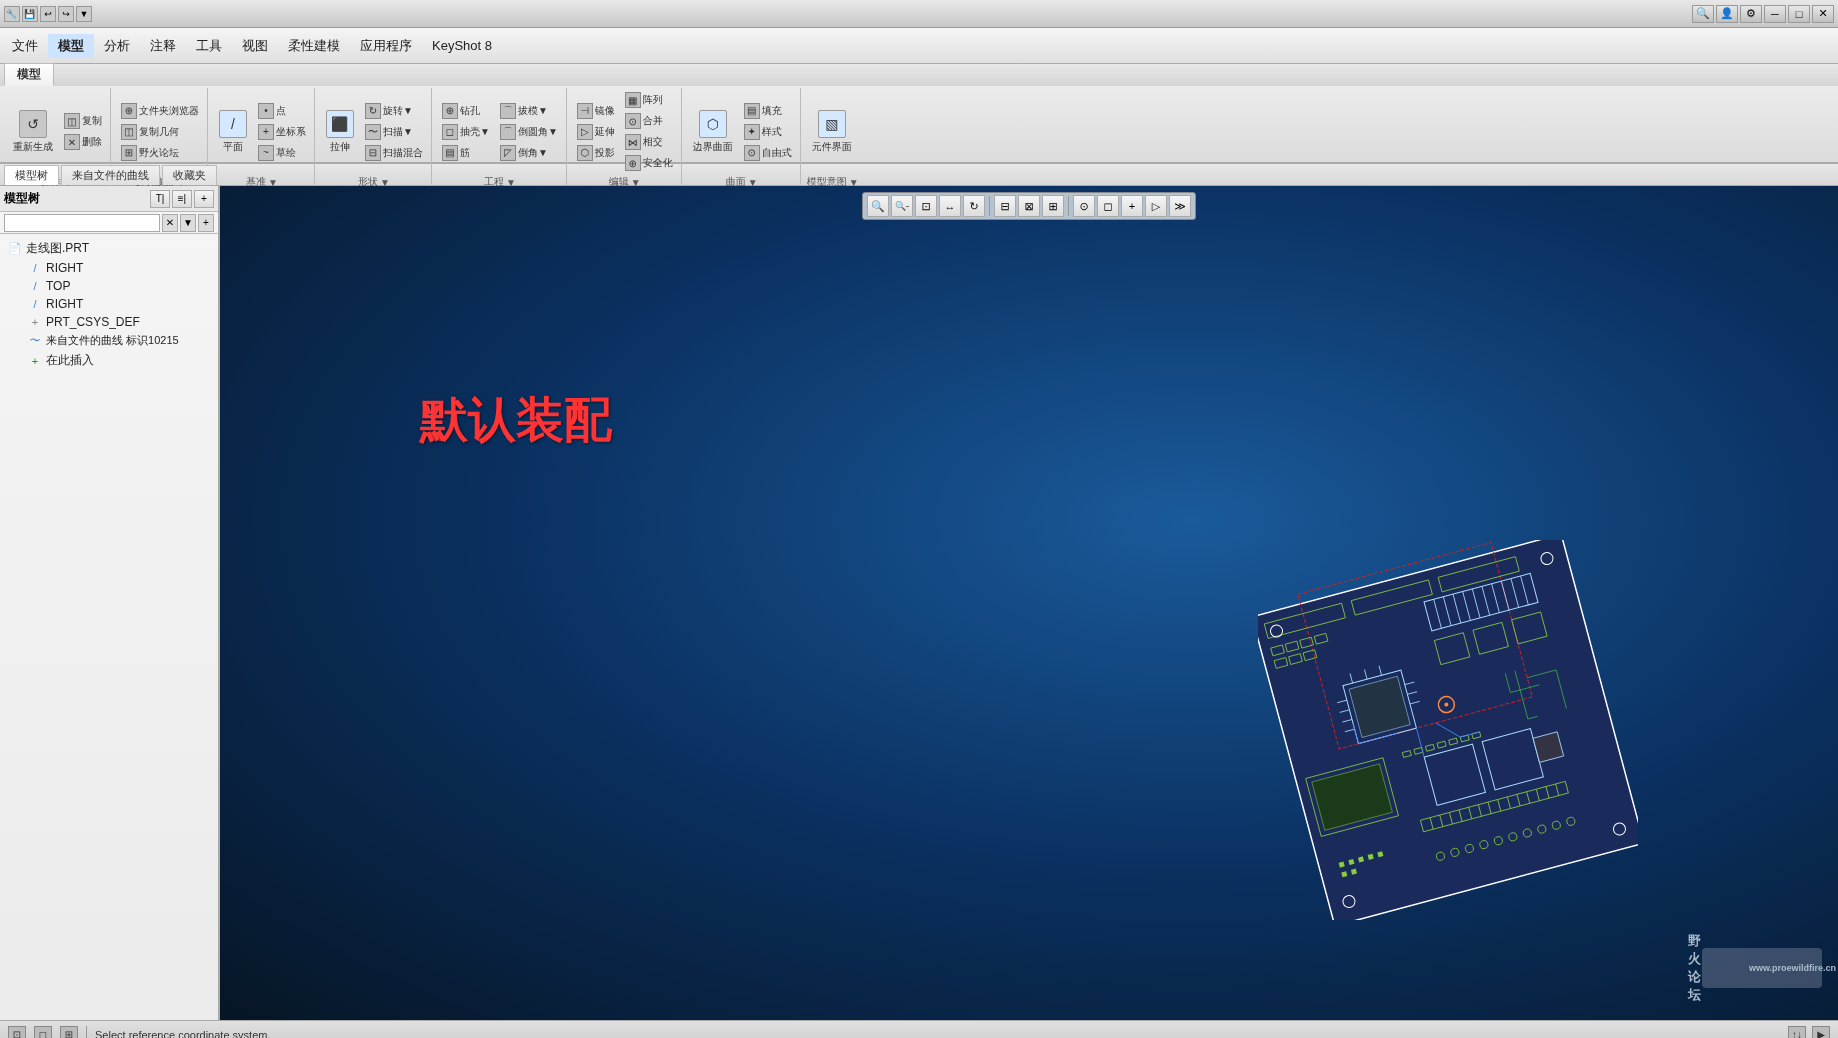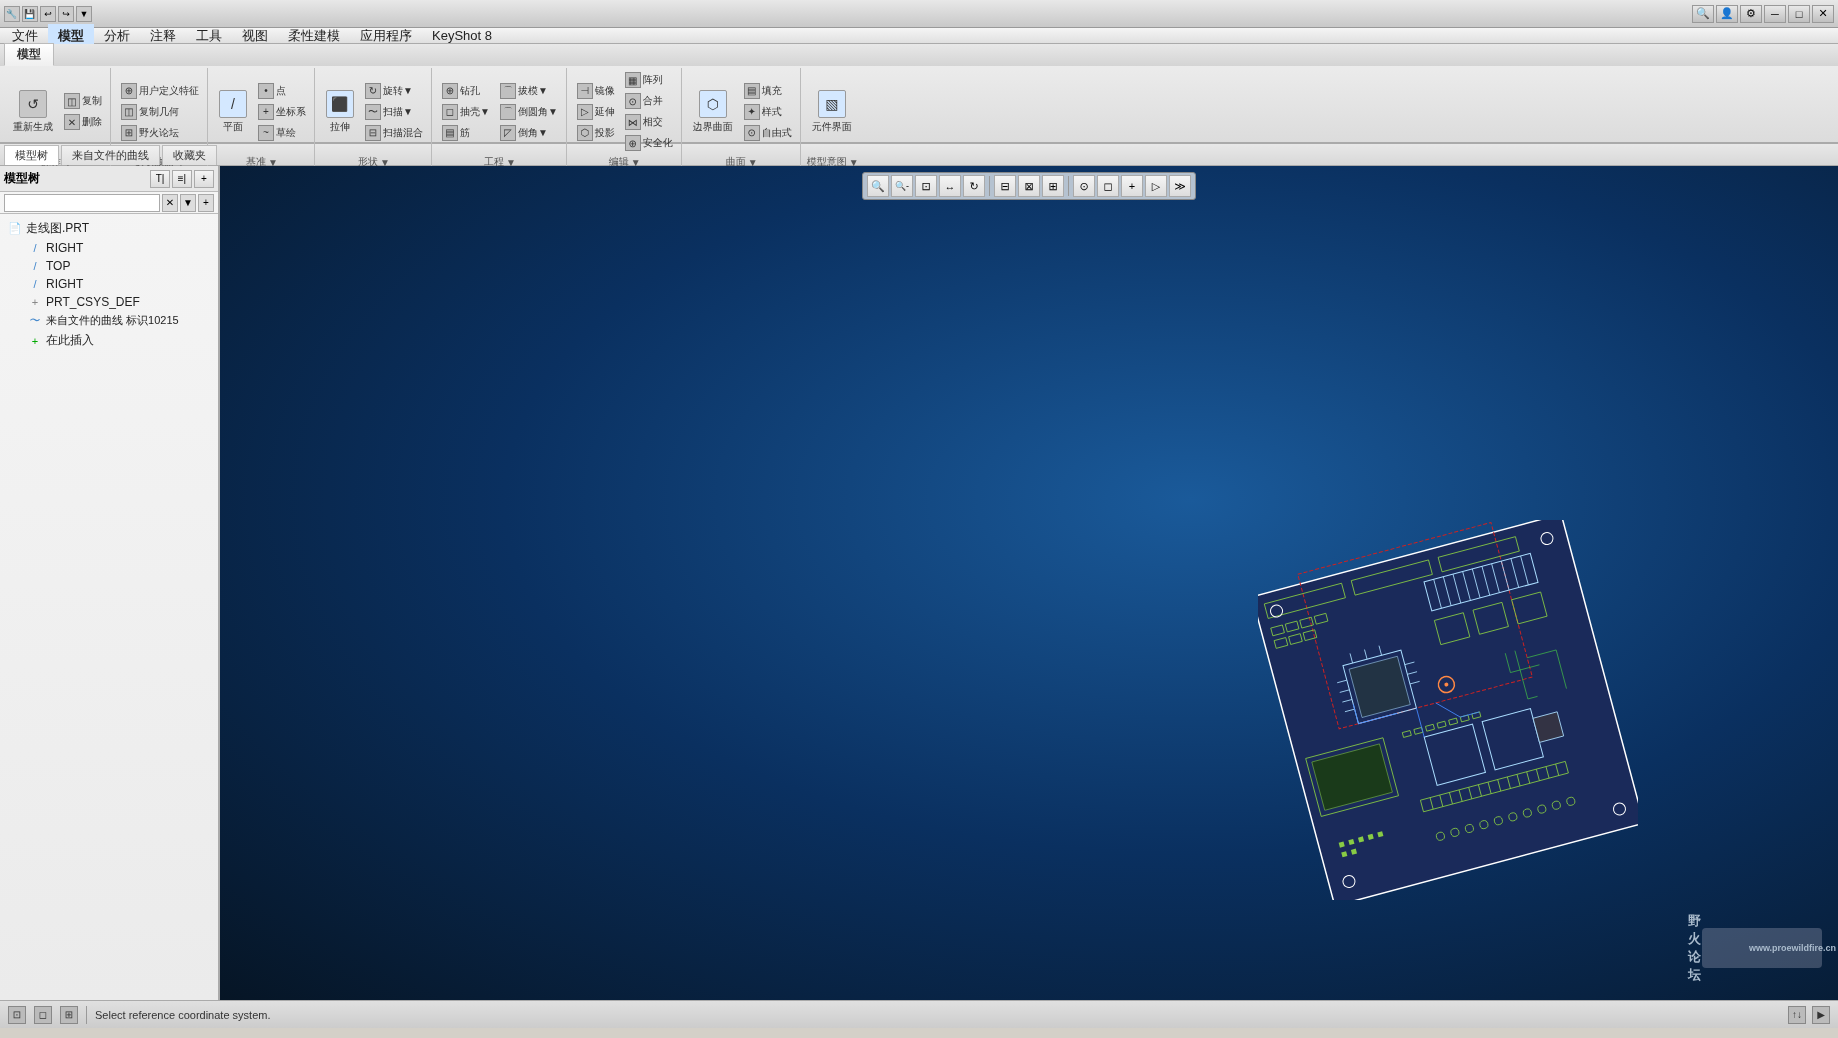--- a/index.html
+++ b/index.html
@@ -40,21 +40,21 @@
     .title-icon {
       width: 16px; height: 16px;
       background: #ccc;
       border: 1px solid #999;
       font-size: 9px;
       display: flex; align-items: center; justify-content: center;
     }
 
     
     #menubar {
-      height: 16px;
+      height: 36px;
       background: linear-gradient(to bottom, #f5f5f5, #e0e0e0);
       display: flex;
       align-items: center;
       border-bottom: 1px solid #aaa;
       padding: 0 2px;
     }
     .menu-item {
       padding: 3px 10px;
       font-size: 13px;
       color: #222;
@@ -428,21 +428,21 @@
         <span>操作</span>
           <span>▼</span>
       </div>
     </div>
 
     <div class="ribbon-group">
       <div class="ribbon-group-content">
         <div class="ribbon-small-col">
           <div class="ribbon-btn-small">
             <div class="ribbon-btn-small-icon">⊕</div>
-            <span>用户定义特征</span>
+            <span>文件夹浏览器</span>
           </div>
           <div class="ribbon-btn-small">
             <div class="ribbon-btn-small-icon">◫</div>
             <span>复制几何</span>
           </div>
           <div class="ribbon-btn-small">
             <div class="ribbon-btn-small-icon">⊞</div>
             <span>野火论坛</span>
           </div>
         </div>
@@ -707,20 +707,21 @@
       <div class="vp-btn">⊞</div>
       <div class="vp-sep"></div>
       <div class="vp-btn">⊙</div>
       <div class="vp-btn">◻</div>
       <div class="vp-btn">+</div>
       <div class="vp-btn">▷</div>
       <div class="vp-btn">≫</div>
     </div>
 
     <div id="pcb-text">
+      <div>默认装配</div>
     </div>
 
     <div id="pcb-board">
       <svg width="380" height="380" viewBox="0 0 380 380">
 
         <g transform="rotate(-15, 190, 190)">
 
           <rect x="30" y="30" width="320" height="320" fill="#1a2a5a" stroke="white" stroke-width="1.5"></rect>
 
           <rect x="80" y="20" width="200" height="160" fill="none" stroke="#cc2222" stroke-width="1" stroke-dasharray="4,2"></rect>

